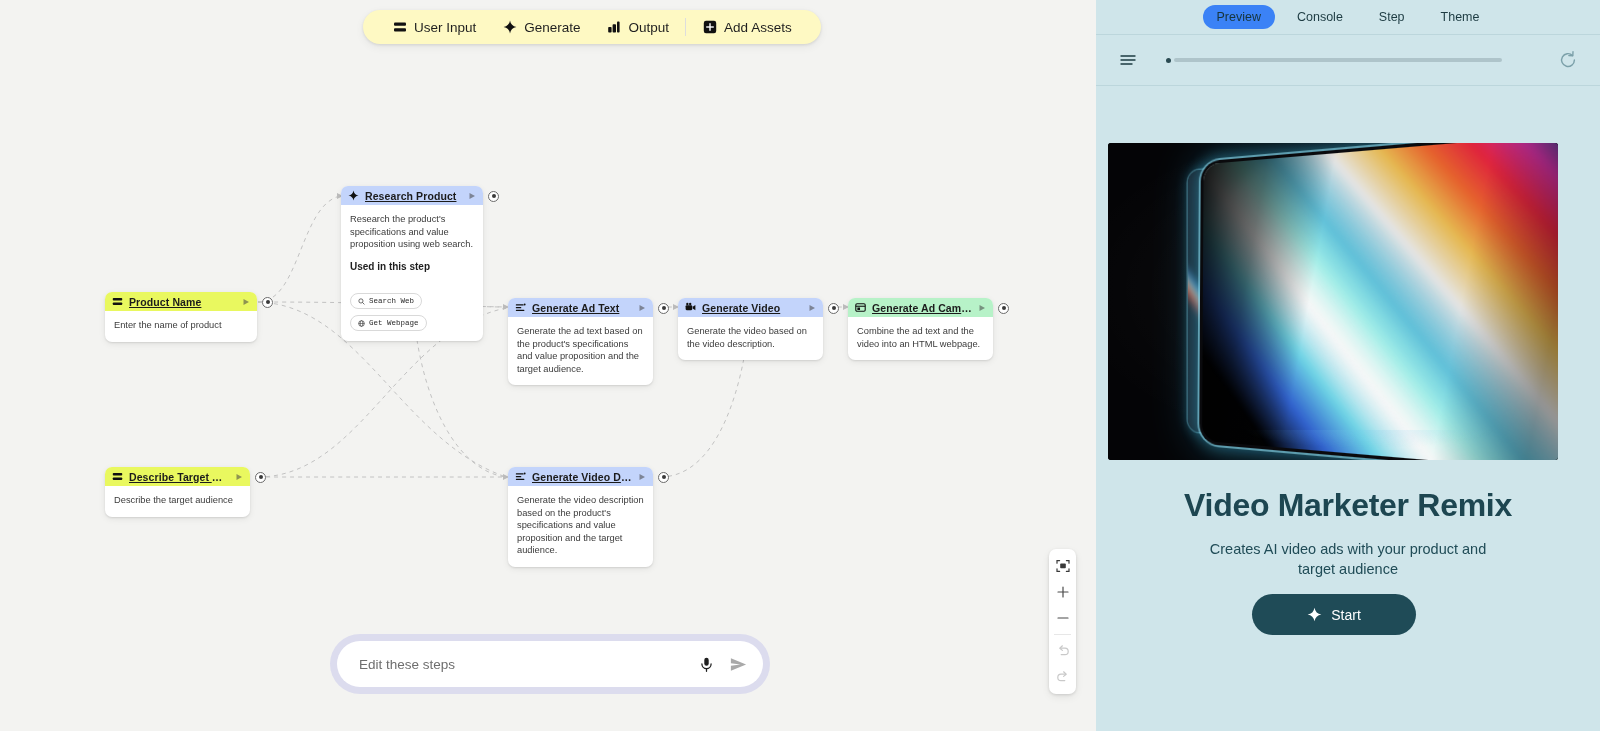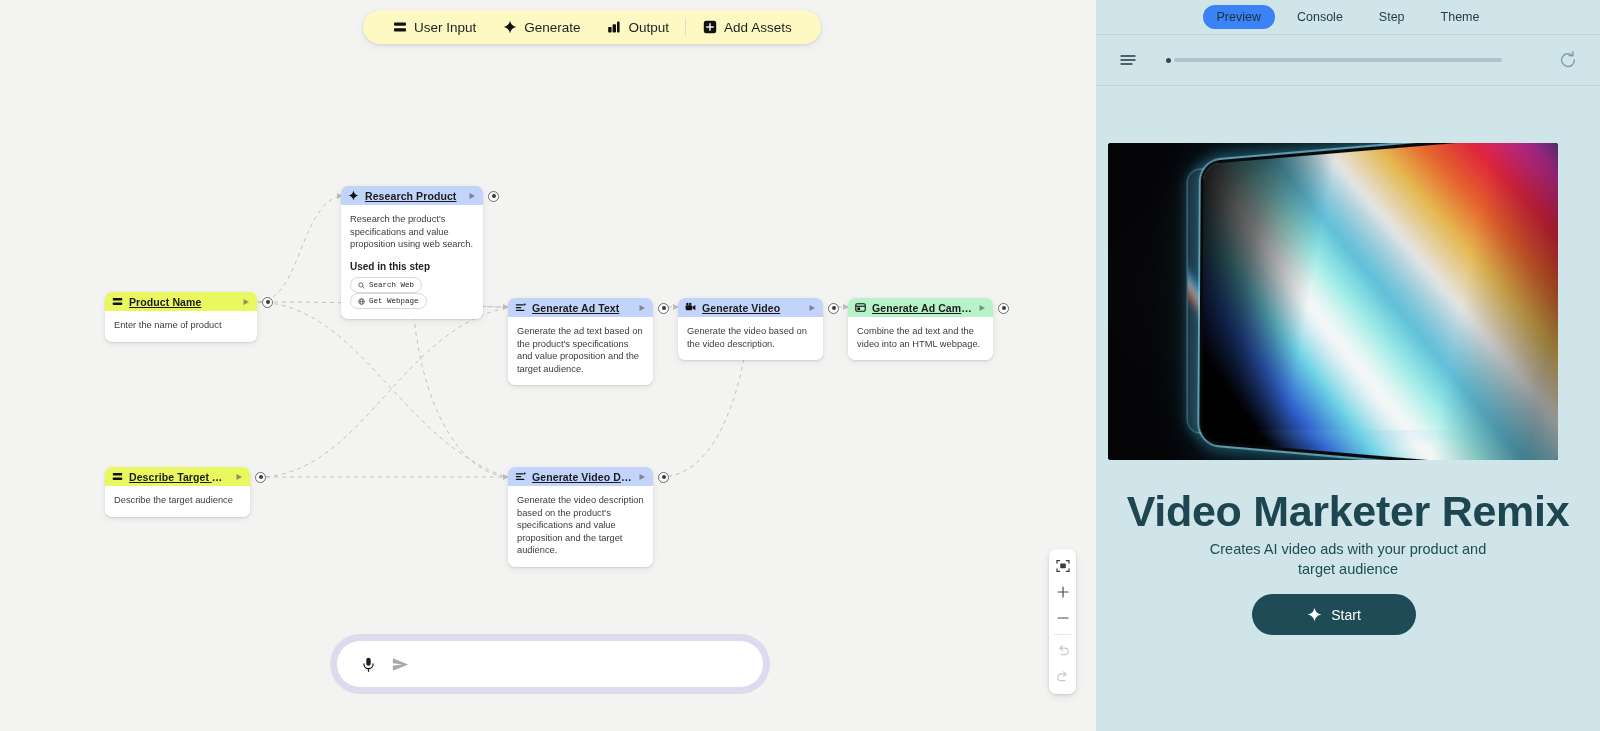--- a/index.html
+++ b/index.html
@@ -70,21 +70,21 @@
   }
   .node-head .h-play { flex: 0 0 auto; opacity:.55; display:flex; align-items:center; }
   .node-body {
     padding: 8px 9px 10px 9px;
     font-size: 9.3px;
     line-height: 1.35;
     color: #3b3b3b;
   }
   .node-body p { margin: 0; }
   .used-label { margin-top: 9px; font-size: 10px; font-weight: 700; color: #1f1f1f; }
-  .chips { margin-top: 4px; display: flex; gap: 0; flex-wrap: wrap; text-align: center; }
+  .chips { margin-top: 20px; display: flex; gap: 6px; flex-wrap: wrap; text-align: center; }
   .chip {
     display: inline-flex; align-items: center; gap: 4px;
     border: 1px solid #d9d9d9; border-radius: 10px;
     padding: 2px 7px;
     font-family: "Liberation Mono", monospace;
     font-size: 7.5px; color: #2a2a2a; background:#fff;
   }
   .chip svg { flex: 0 0 auto; }
 
   
@@ -269,21 +269,21 @@
     filter: blur(3px);
   }
   #hero-reflect {
     position:absolute; left: 110px; bottom: 4px; width: 300px; height: 26px;
     background: radial-gradient(60% 100% at 50% 0%, rgba(120,200,240,.18), rgba(0,0,0,0) 70%);
   }
 
   #hero-title {
     position: absolute; left: 0; right: 0; top: 487px;
     text-align: center;
-    font-size: 43px; font-weight: 700; color: #1d4651;
+    font-size: 32px; font-weight: 700; color: #1d4651;
     letter-spacing: -.3px;
   }
   #hero-sub {
     position: absolute; left: 96px; width: 312px; top: 540px;
     text-align: center; font-size: 14.5px; line-height: 1.37; color: #204c57;
   }
   #start-btn {
     position: absolute; left: 156px; top: 594px;
     width: 164px; height: 41px;
     background: #1f4b57; color: #ffffff;
@@ -572,20 +572,21 @@
       <div class="ct-btn ct-dim">
         <svg width="14" height="14" viewBox="0 0 14 14">
             <path d="M9.6 4.2H5a3.2 3.2 0 0 0 0 6.4h3.8" fill="none" stroke="currentColor" stroke-width="1.2" stroke-linecap="round"></path>
             <polyline points="7.6,1.8 10.2,4.2 7.6,6.4" fill="none" stroke="currentColor" stroke-width="1.2" stroke-linecap="round" stroke-linejoin="round"></polyline>
           </svg>
       </div>
     </div>
 
     <div id="prompt-wrap">
       <div id="prompt">
+        <input id="prompt-input" type="text" placeholder="Edit these steps" style="">
         <span class="p-ico">
           <svg width="17" height="17" viewBox="0 0 20 20">
               <rect x="7.4" y="2" width="5.2" height="9.4" rx="2.6" fill="#1f1f1f"></rect>
               <path d="M4.6 9.4a5.4 5.4 0 0 0 10.8 0" fill="none" stroke="#1f1f1f" stroke-width="1.5" stroke-linecap="round"></path>
               <line x1="10" y1="14.8" x2="10" y2="18" stroke="#1f1f1f" stroke-width="1.5" stroke-linecap="round"></line>
             </svg>
         </span>
         <span class="p-ico">
           <svg width="19" height="19" viewBox="0 0 20 20">
               <path d="M2 3.4 18 10 2 16.6 2 11.4 12 10 2 8.6Z" fill="#a9a9a9"></path>

